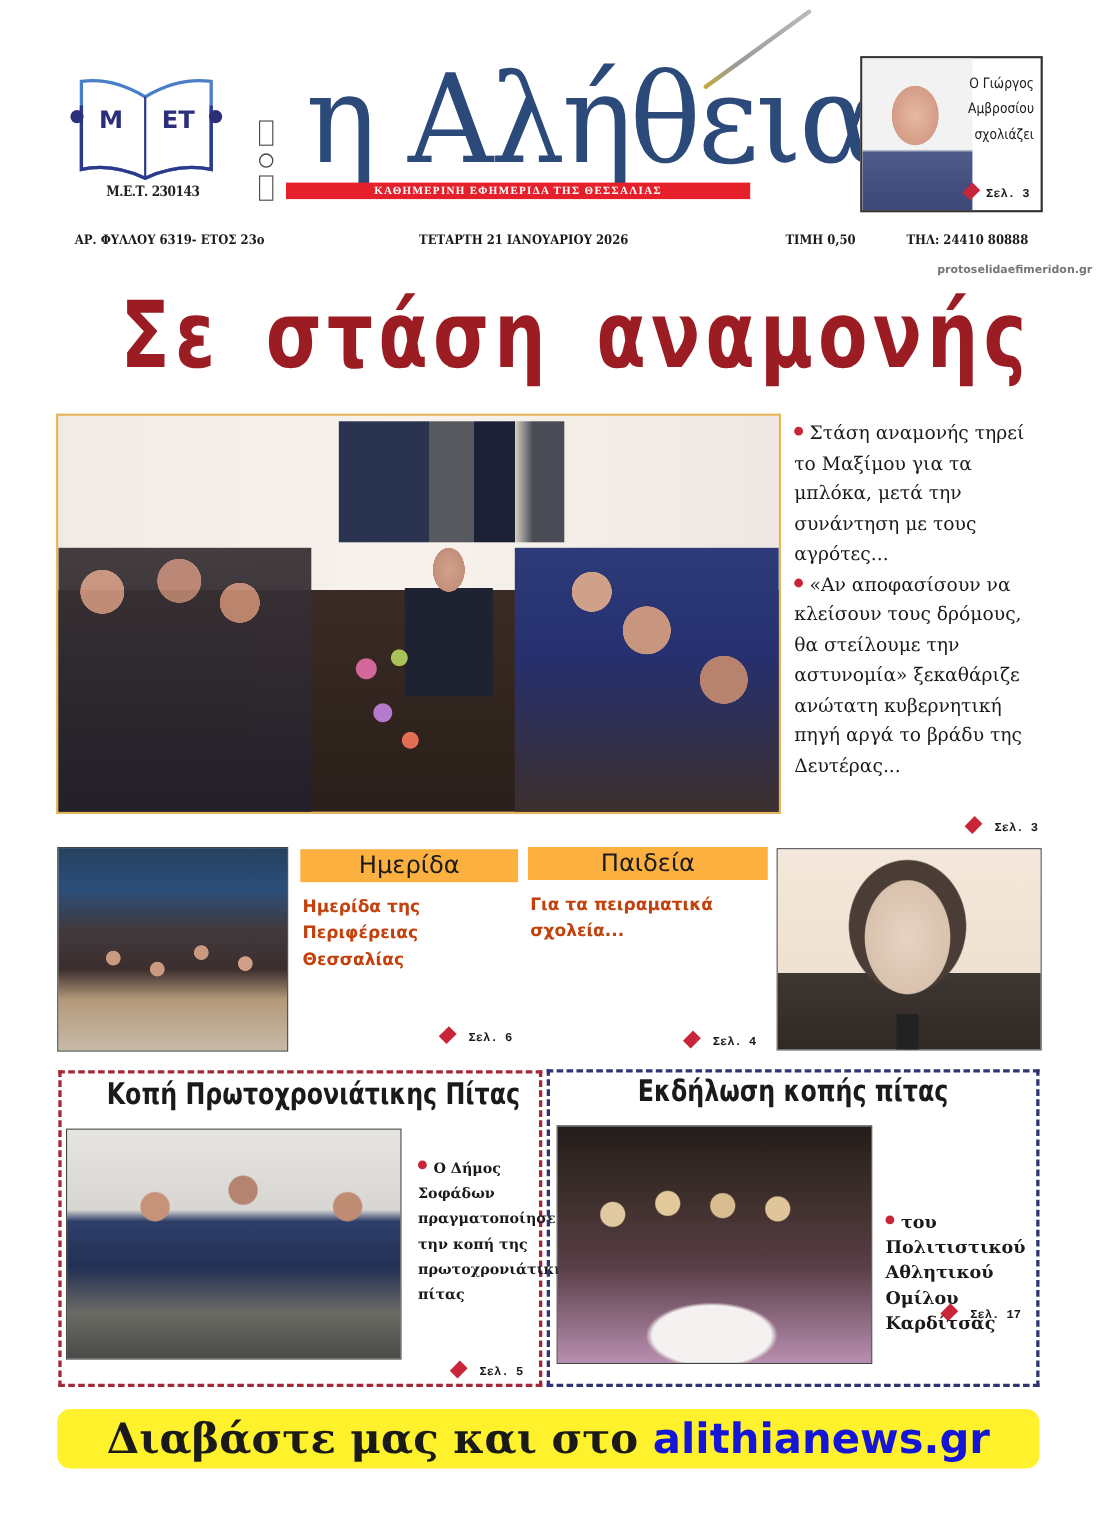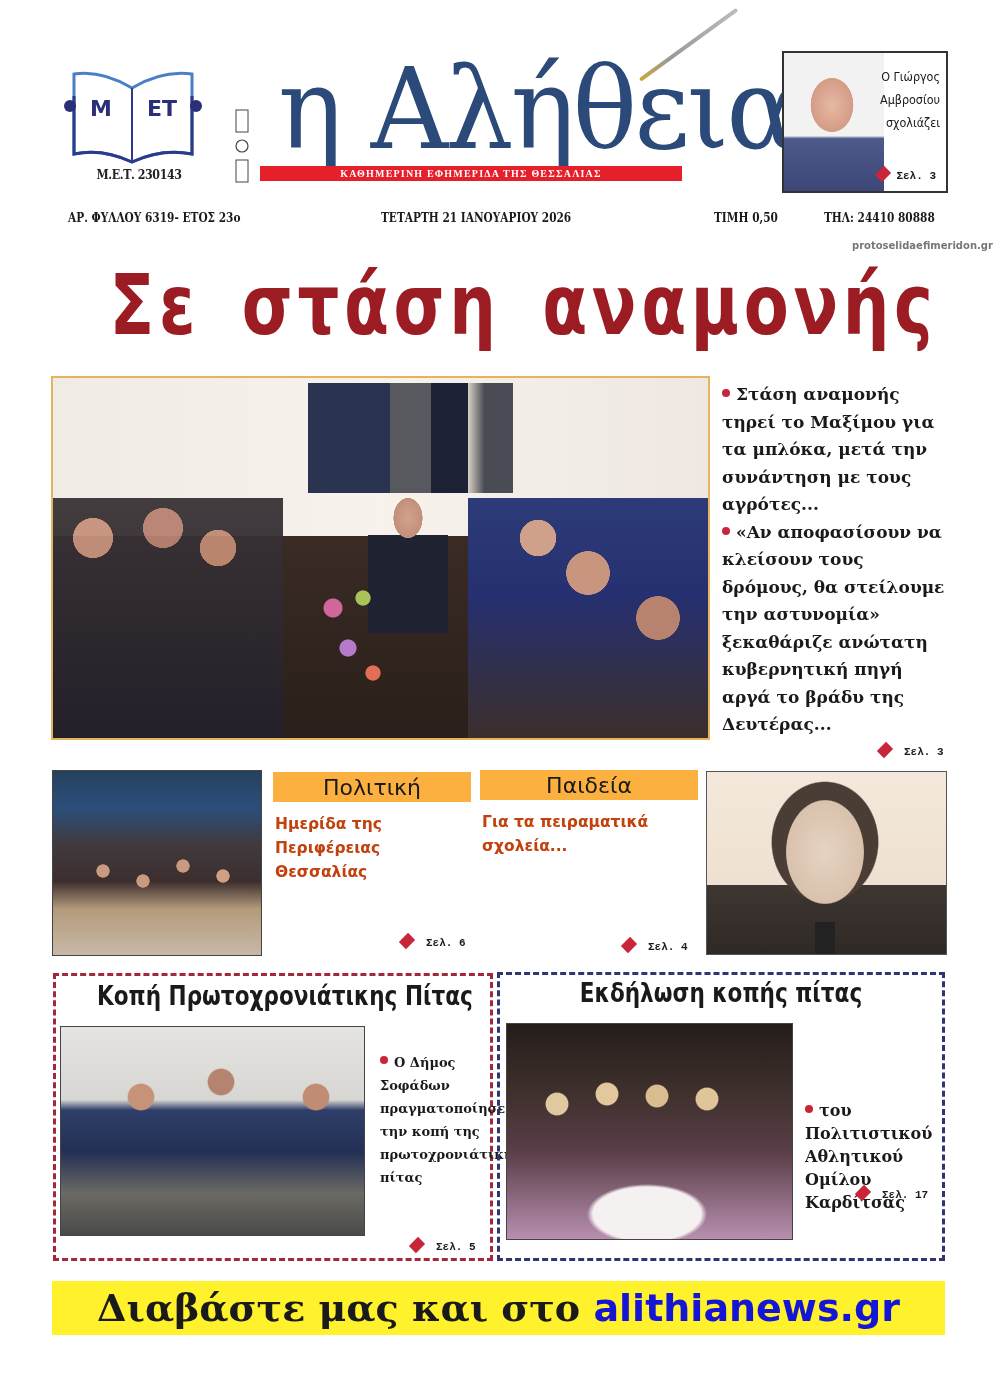--- a/index.html
+++ b/index.html
@@ -34,41 +34,41 @@
   .main-photo { left: 51px; top: 376px; width: 659px; height: 364px; border: 2px solid #e6b45a; overflow: hidden;
     background:
       linear-gradient(180deg, transparent 0%, transparent 44%, #3a2b24 44%, #2a1f1a 100%),
       linear-gradient(90deg, #f1ebe5 0%, #f7f2ec 50%, #efe8e2 100%); }
   .main-photo .painting { position: absolute; left: 255px; top: 5px; width: 205px; height: 110px; background: linear-gradient(90deg, #2a3350 0%, #2a3350 40%, #57595f 40%, #57595f 60%, #1d2135 60%, #1d2135 78%, #d8d2c6 78%, #4a4c55 86%, #4a4c55 100%); }
   .main-photo .pm { position: absolute; left: 315px; top: 115px; width: 80px; height: 140px; background: radial-gradient(ellipse 16px 22px at 40px 25px, #d3a28c 0%, #c28f7a 90%, transparent 92%), linear-gradient(180deg, transparent 0%, transparent 30%, #1f2230 30%, #1f2230 100%); }
   .main-photo .left-crowd { position: absolute; left: 0; top: 120px; width: 230px; height: 244px; background: radial-gradient(circle 22px at 40px 40px, #c7927c 90%, transparent 92%), radial-gradient(circle 22px at 110px 30px, #b88270 90%, transparent 92%), radial-gradient(circle 20px at 165px 50px, #c18a72 90%, transparent 92%), linear-gradient(180deg, #3a3336 0%, #23202a 100%); opacity: 0.95; }
   .main-photo .right-crowd { position: absolute; right: 0; top: 120px; width: 240px; height: 244px; background: radial-gradient(circle 24px at 120px 75px, #c8957e 90%, transparent 92%), radial-gradient(circle 24px at 190px 120px, #b7836e 90%, transparent 92%), radial-gradient(circle 20px at 70px 40px, #cfa08a 90%, transparent 92%), linear-gradient(180deg, #2d3b78 0%, #263070 40%, #3c2f2a 100%); }
   .main-photo .flowers { position: absolute; left: 250px; top: 200px; width: 100px; height: 160px; background: radial-gradient(circle 10px at 30px 30px, #d2679a 90%, transparent), radial-gradient(circle 8px at 60px 20px, #a9c25a 90%, transparent), radial-gradient(circle 9px at 45px 70px, #b57acb 90%, transparent), radial-gradient(circle 8px at 70px 95px, #e26f55 90%, transparent); }
 
-  .lead { left: 722px; top: 381px; width: 230px; font-family: "DejaVu Serif", serif; font-weight: bold; font-size: 17px; line-height: 27.5px; color: #1a1a1a; }
+  .lead { left: 722px; top: 381px; width: 230px; font-family: "DejaVu Serif", serif; font-weight: normal; font-size: 17px; line-height: 27.5px; color: #1a1a1a; }
   .bullet { display: inline-block; width: 8px; height: 8px; border-radius: 50%; background: #c8253a; margin-right: 6px; vertical-align: 3px; }
   .ref { font-family: Liberation Mono, monospace; font-weight: bold; font-size: 11px; color: #1a1a1a; white-space: nowrap; }
   .diamond { display: inline-block; width: 10px; height: 10px; background: #c8253a; transform: rotate(45deg) scaleY(1.3); margin-right: 14px; vertical-align: 0px; }
 
   
   .photo-small { left: 52px; top: 770px; width: 210px; height: 186px; border: 1px solid #444; overflow: hidden; background: radial-gradient(circle 7px at 50px 100px,#c99a80 90%,transparent), radial-gradient(circle 7px at 90px 110px,#c99a80 90%,transparent), radial-gradient(circle 7px at 130px 95px,#c99a80 90%,transparent), radial-gradient(circle 7px at 170px 105px,#d0a086 90%,transparent), linear-gradient(180deg, #26415f 0%, #2b4e7a 20%, #403a3e 40%, #3d2e2e 60%, #b49a7a 75%, #c7b9a7 100%); }
   .section-label { height: 30px; background: #fbb040; font-family: "DejaVu Sans", sans-serif; font-size: 22px; line-height: 32px; color: #1a1a1a; text-align: center; font-weight: normal; }
   .col-title { font-family: "DejaVu Sans", sans-serif; font-weight: bold; font-size: 15.5px; line-height: 24px; color: #c2410c; }
   .col-body { font-family: "DejaVu Serif", serif; font-weight: bold; font-size: 13px; line-height: 21px; color: #1a1a1a; }
   .portrait { left: 706px; top: 771px; width: 241px; height: 184px; border: 1px solid #555; overflow: hidden; background: radial-gradient(ellipse 48px 64px at 118px 80px, #e6d3c3 0%, #d9c2ad 80%, transparent 82%), radial-gradient(ellipse 62px 70px at 118px 70px, #4a3d36 85%, transparent 87%), linear-gradient(180deg, #f3e8db 0%, #efe1d1 62%, #3e3631 62%, #2f2926 100%); }
 
   
   .box-red { left: 53px; top: 973px; width: 440px; height: 288px; border: 3px dashed #a3283a; }
   .box-blue { left: 497px; top: 972px; width: 448px; height: 289px; border: 3px dashed #2e3570; }
   .box-title { font-family: "DejaVu Sans", sans-serif; font-weight: bold; font-size: 27px; color: #1a1a1a; text-align: center; transform: scaleX(0.8); white-space: nowrap; }
   .photo-pita1 { left: 60px; top: 1026px; width: 305px; height: 210px; border: 1px solid #444; overflow: hidden; background: radial-gradient(circle 14px at 80px 70px,#c69379 90%,transparent), radial-gradient(circle 14px at 160px 55px,#b48470 90%,transparent), radial-gradient(circle 14px at 255px 70px,#c08c74 90%,transparent), linear-gradient(180deg, #e6e4e0 0%, #d8d6d2 35%, #2f3f6a 40%, #233055 60%, #6b6a64 80%, #4a4a48 100%); }
   .photo-pita2 { left: 506px; top: 1023px; width: 287px; height: 217px; border: 1px solid #444; overflow: hidden; background: radial-gradient(circle 12px at 50px 80px,#e0c9a0 90%,transparent), radial-gradient(circle 12px at 100px 70px,#e2c89a 90%,transparent), radial-gradient(circle 12px at 150px 72px,#d9bd91 90%,transparent), radial-gradient(circle 12px at 200px 75px,#e0c49a 90%,transparent), radial-gradient(ellipse 60px 30px at 140px 190px,#f4f1f0 90%,transparent), linear-gradient(180deg, #241d1b 0%, #3d2f2b 30%, #5a3f48 60%, #b88fb0 100%); }
 
   
-  .banner { left: 52px; top: 1281px; width: 893px; height: 54px; background: #fff22c; text-align: center; font-family: "DejaVu Serif", serif; font-weight: bold; font-size: 38px; line-height: 54px; color: #1a1a1a; white-space: nowrap; }
+  .banner { left: 52px; top: 1281px; width: 893px; height: 54px; background: #fff22c; text-align: center; font-family: "DejaVu Serif", serif; font-weight: bold; font-size: 38px; line-height: 54px; color: #1a1a1a; white-space: nowrap; border-radius: 12px; }
   .banner .site { color: #1515d6; font-family: "DejaVu Sans", sans-serif; }
 </style>
 </head>
 <body>
 
 <div class="abs met-logo">
   <svg width="142" height="100" viewBox="0 0 142 100">
     <path d="M12 8 Q40 4 70 22 Q100 4 130 8 L130 88 Q100 82 70 96 Q40 82 12 88 Z" fill="#fff" stroke="#4a7fc7" stroke-width="3"></path>
     <path d="M70 22 L70 96" stroke="#2b3a8a" stroke-width="2"></path>
     <path d="M12 30 L12 88 Q40 82 70 96 Q100 82 130 88 L130 30" fill="none" stroke="#2b3a8a" stroke-width="3"></path>
@@ -120,21 +120,21 @@
 </div>
 <div class="abs lead">
   <div><span class="bullet"></span><span>Στάση αναμονής τηρεί το Μαξίμου για τα μπλόκα, μετά την συνάντηση με τους αγρότες...</span></div>
   <div><span class="bullet"></span><span>«Αν αποφασίσουν να κλείσουν τους δρόμους, θα στείλουμε την αστυνομία» ξεκαθάριζε ανώτατη κυβερνητική πηγή αργά το βράδυ της Δευτέρας...</span></div>
 </div>
 <div class="abs ref" style="left:880px; top:745px"><span class="diamond"></span><span>Σελ. 3</span></div>
 
 <div class="abs photo-small"></div>
 
 <div class="abs" style="left:273px; top:772px; width:198px;">
-  <div class="section-label">Πολιτική</div>
+  <div class="section-label">Ημερίδα</div>
   <div class="col-title" style="margin-top:10px; padding-left:2px">Ημερίδα της Περιφέρειας Θεσσαλίας</div>
 </div>
 <div class="abs ref" style="left:402px; top:936px"><span class="diamond"></span><span>Σελ. 6</span></div>
 
 <div class="abs" style="left:480px; top:770px; width:218px;">
   <div class="section-label">Παιδεία</div>
   <div class="col-title" style="margin-top:10px; padding-left:2px; width:180px">Για τα πειραματικά σχολεία...</div>
 </div>
 <div class="abs ref" style="left:624px; top:940px"><span class="diamond"></span><span>Σελ. 4</span></div>
 

